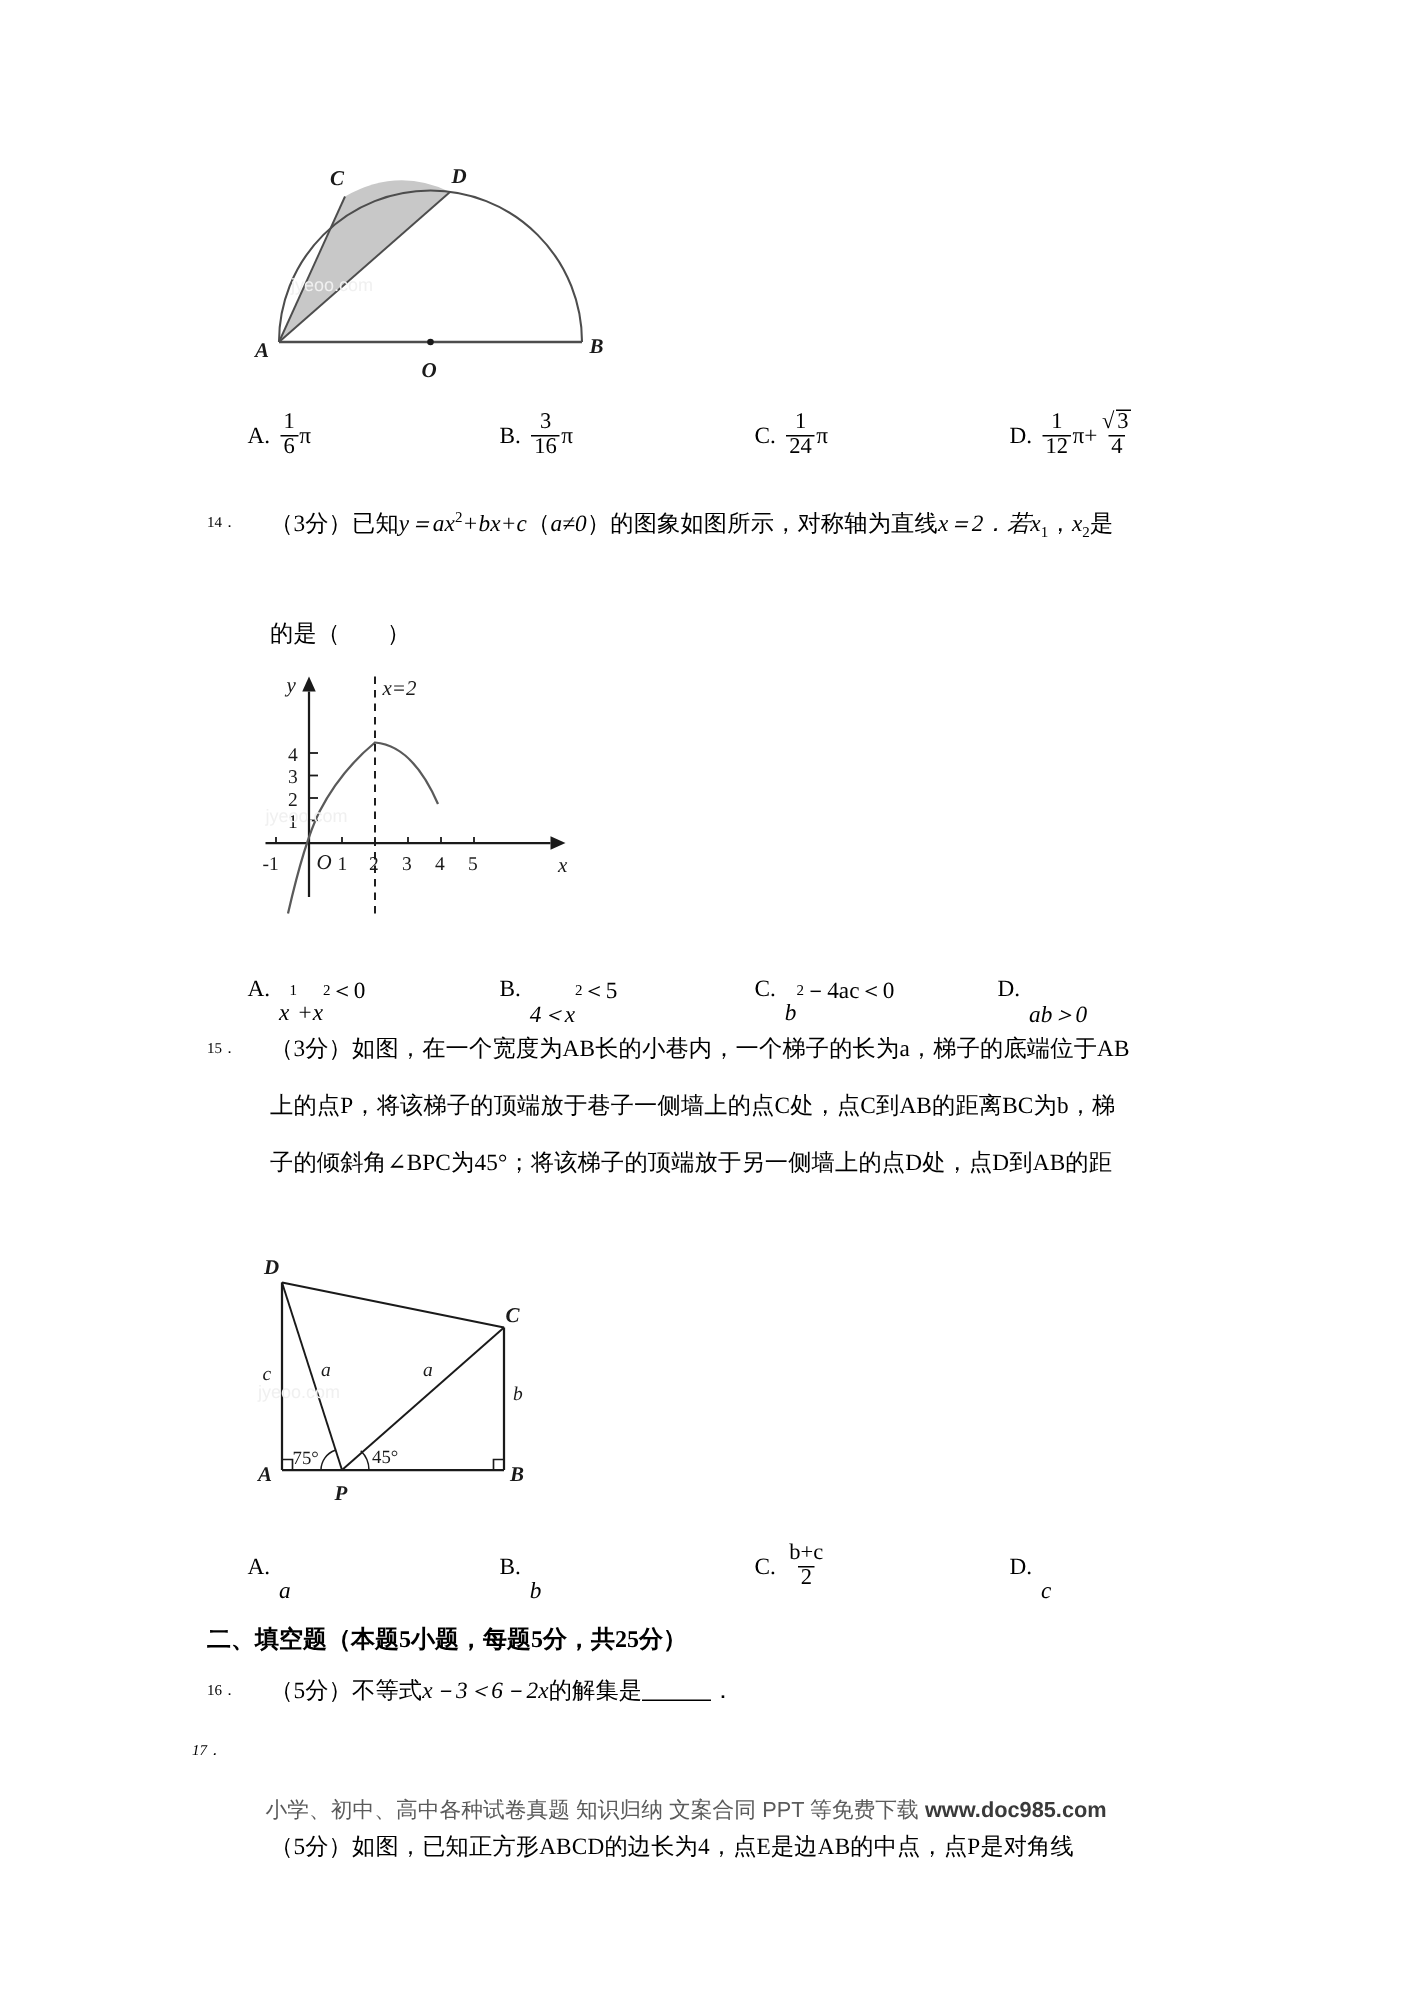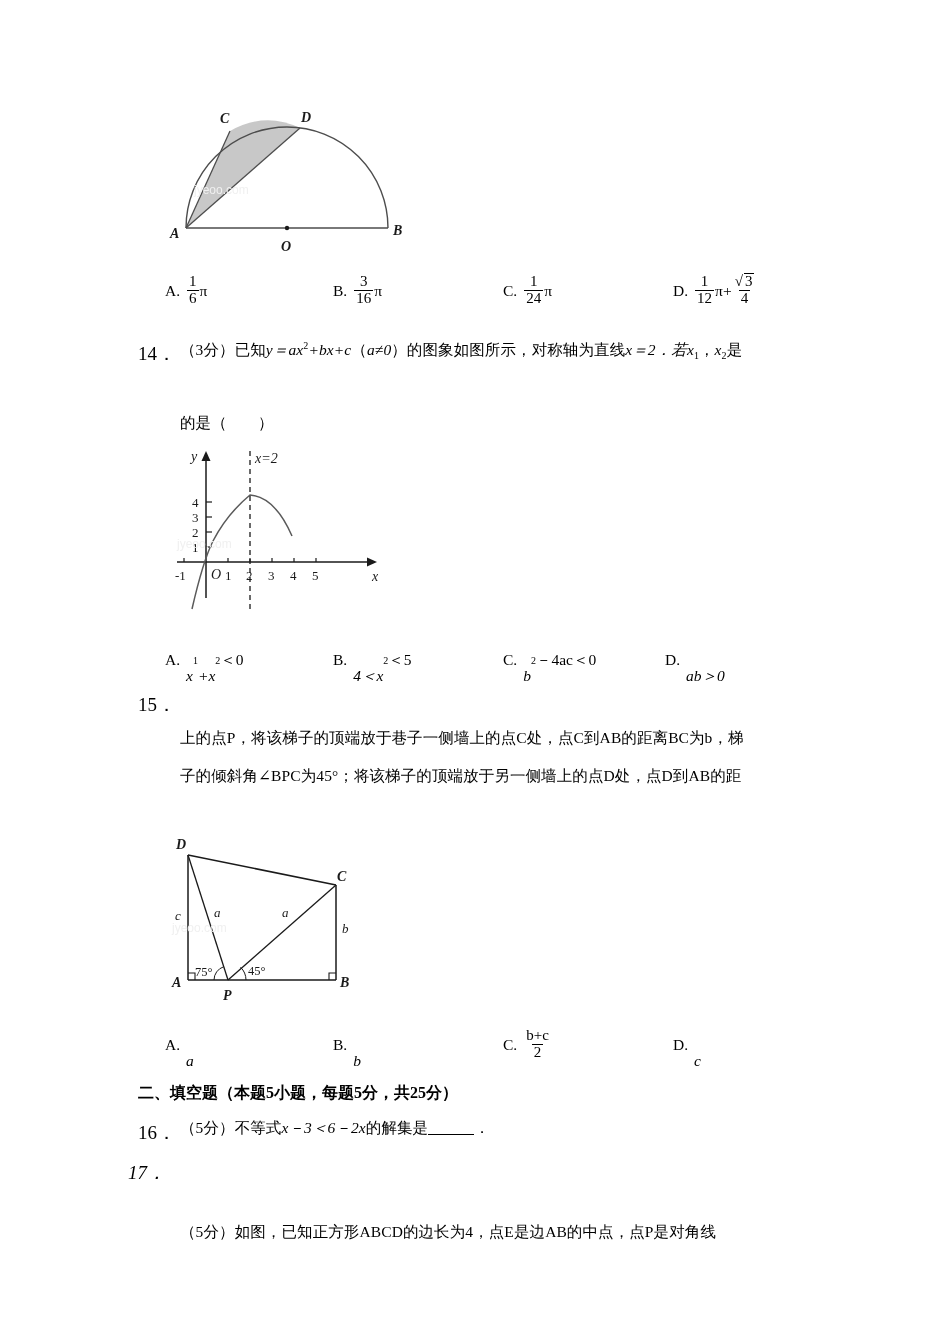--- a/index.html
+++ b/index.html
@@ -17,21 +17,21 @@
   }
   .page {
     position: absolute;
     left: 0; top: 0;
     width: 950px; height: 1344px;
   }
 
   
   .qnum {
     position: absolute;
-    font-size: 19px;
+    font-size: 10px;
     white-space: nowrap;
   }
   .qline {
     position: absolute;
     font-size: 15.5px;
     line-height: 1.0;
     white-space: nowrap;
     letter-spacing: 0.1px;
   }
   i.v { font-style: italic; margin-top: 32px; }
@@ -291,20 +291,23 @@
     </div>
     <div class="opt" style="left:500px;">
       <span class="optlabel">D.</span>
       <i class="v">ab＞0</i>
     </div>
   </div>
 
   <div class="qnum" style="left:138px; top:692px;">
     <span>15．</span>
   </div>
+  <div class="qline" style="left:180px; top:692px;">
+    <span>（3分）</span><span>如图，在一个宽度为AB长的小巷内，一个梯子的长为a，梯子的底端位于AB</span>
+  </div>
   <div class="qline" style="left:180px; top:730px;">
     <span>上的点P，将该梯子的顶端放于巷子一侧墙上的点C处，点C到AB的距离BC为b，梯</span>
   </div>
   <div class="qline" style="left:180px; top:768px;">
     <span>子的倾斜角∠BPC为45°；将该梯子的顶端放于另一侧墙上的点D处，点D到AB的距</span>
   </div>
 
   <div class="figure" style="left:160px; top:832px;">
     <svg width="230" height="175" viewBox="0 0 230 175">
 
@@ -374,14 +377,18 @@
     <span>（5分）</span><span>不等式</span><i class="v">x－3＜6－2x</i><span>的解集是</span><span class="blank"></span><span>．</span>
   </div>
 
   <div class="qnum" style="left:128px; top:1160px;font-style:italic;">
     <span>17．</span>
   </div>
   <div class="qline" style="left:180px; top:1224px;">
     <span>（5分）</span><span>如图，已知正方形ABCD的边长为4，点E是边AB的中点，点P是对角线</span>
   </div>
 
+  <div class="footer" style="left:177px; top:1197px;">
+    <span>小学、初中、高中各种试卷真题 知识归纳 文案合同 PPT 等免费下载</span>
+    <span class="url">www.doc985.com</span>
+  </div>
 
 </div>
 
 </body></html>

